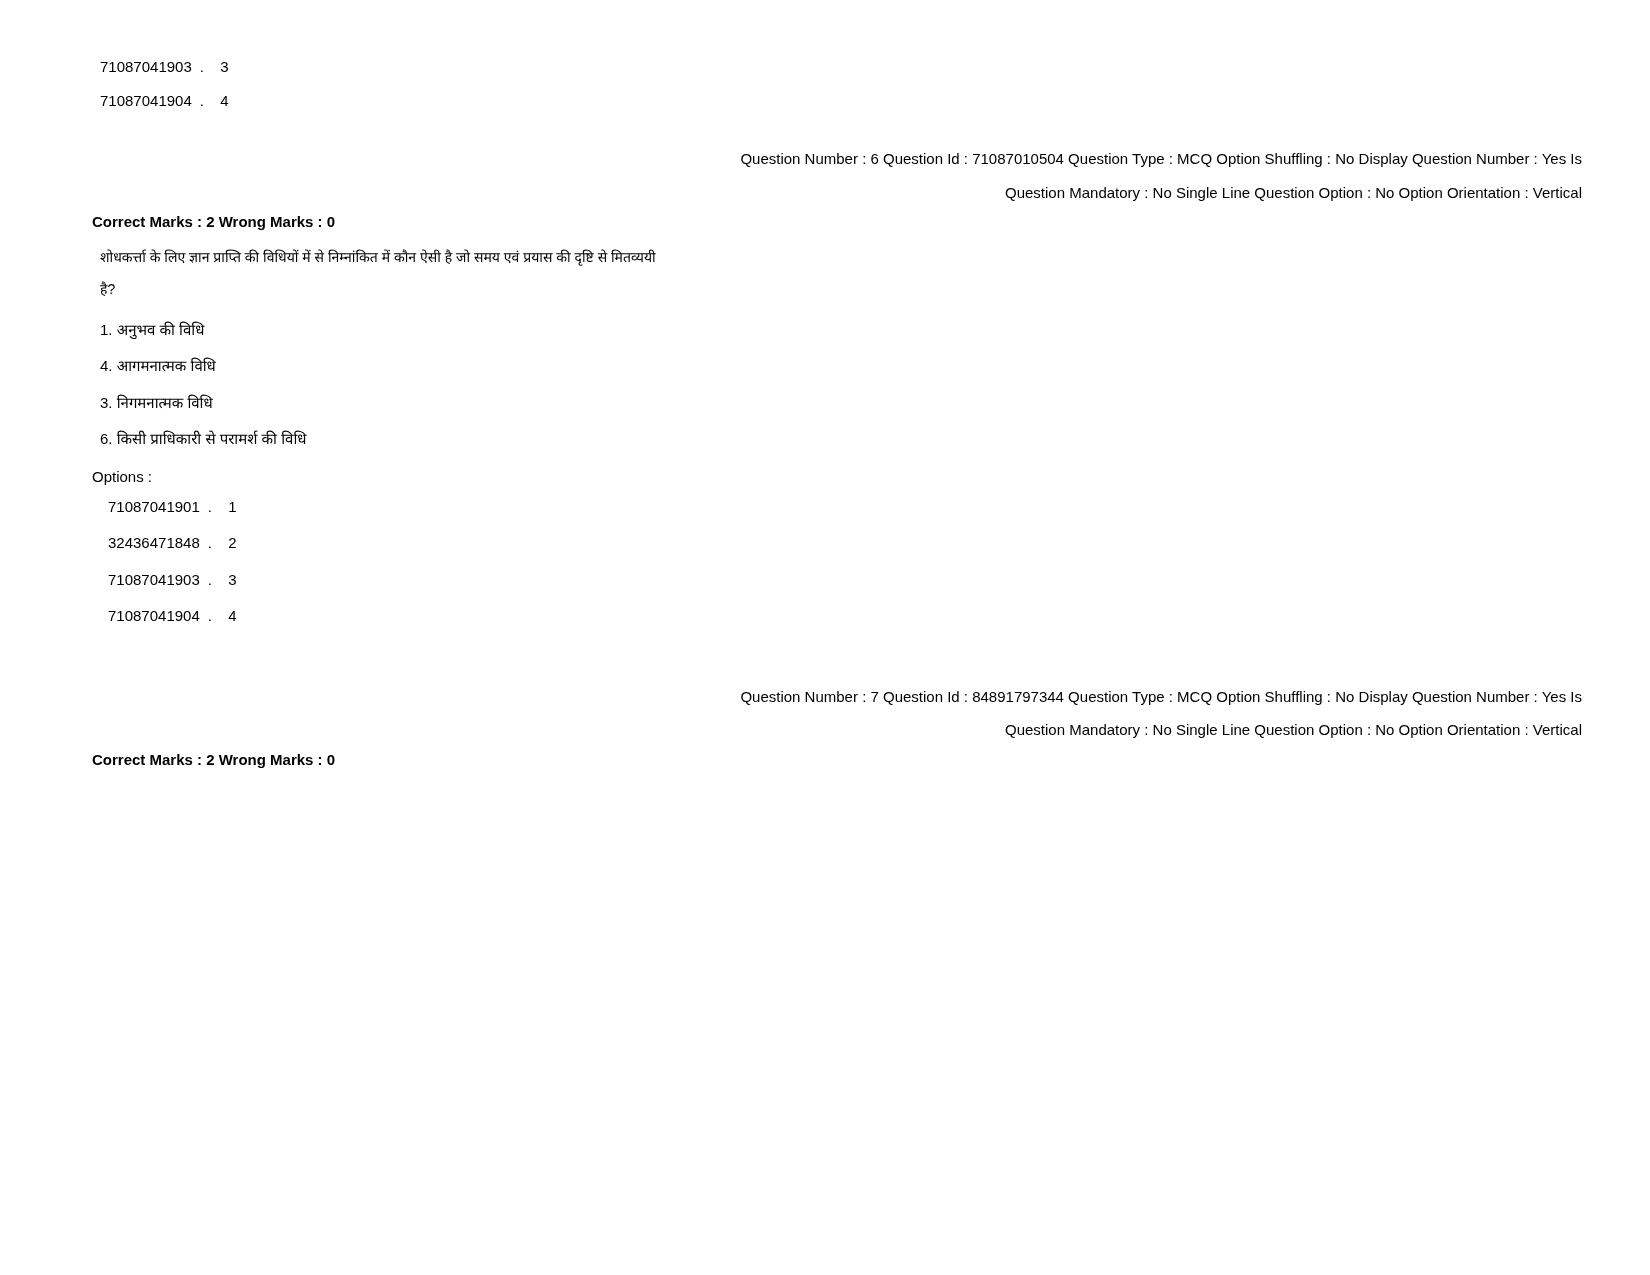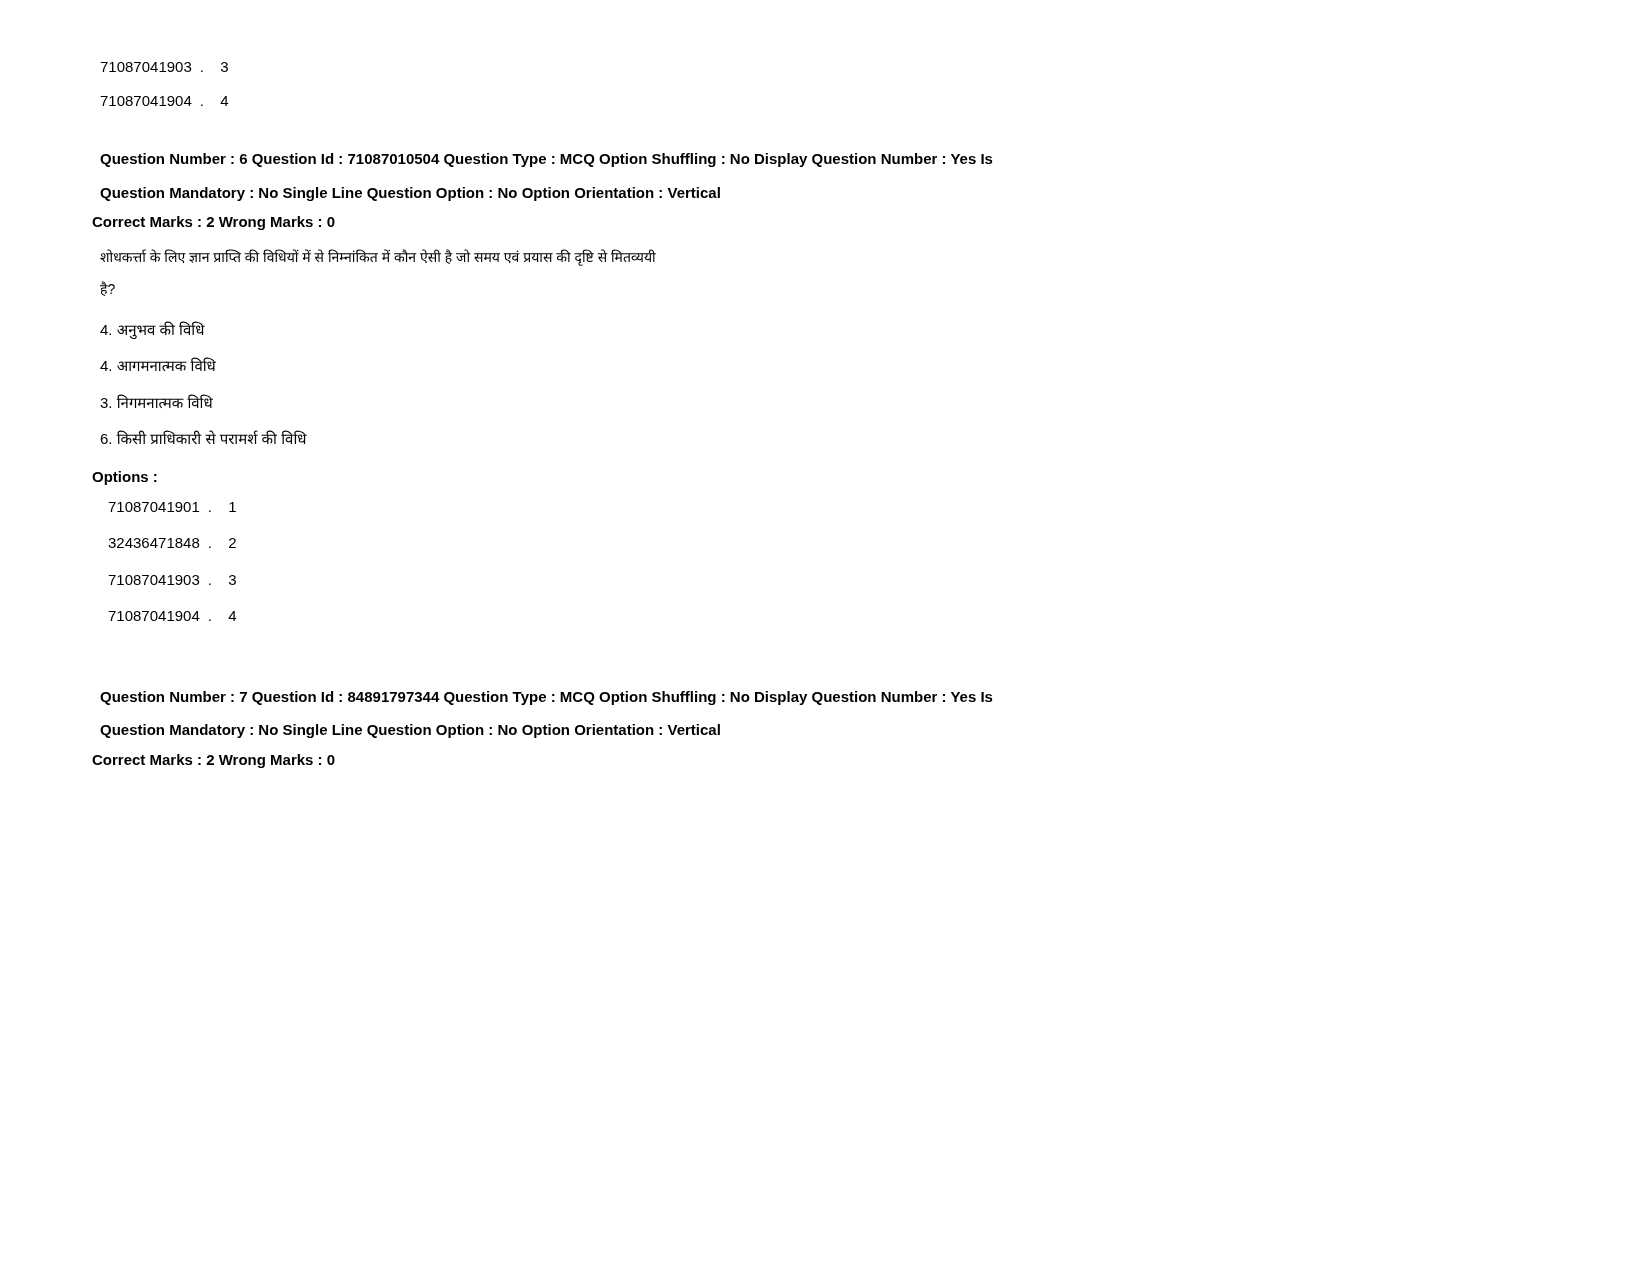--- a/index.html
+++ b/index.html
@@ -17,40 +17,41 @@
       min-height: 1275px;
     }
     .top-options {
       margin-bottom: 8px;
       line-height: 1.7;
     }
     .question-block {
       margin-bottom: 28px;
     }
     .question-meta {
-      font-weight: bold;
+      font-weight: normal;
       line-height: 1.7;
       margin-bottom: 6px;
+      text-align: right;
     }
     .correct-marks {
       font-weight: bold;
       margin-bottom: 16px;
     }
     .question-text {
       font-size: 14px;
       line-height: 1.7;
       margin-bottom: 14px;
     }
     .options-list {
       list-style: none;
       margin-bottom: 14px;
       line-height: 1.9;
     }
     .options-label {
-      font-weight: bold;
+      font-weight: normal;
       margin-bottom: 4px;
     }
     .options-ids {
       line-height: 1.9;
     }
   </style>
 </head>
 <body>
 
 
@@ -74,21 +75,21 @@
     <div>Question Mandatory : No Single Line Question Option : No Option Orientation : Vertical</div>
   </div>
   <div class="correct-marks">Correct Marks : 2 Wrong Marks : 0</div>
 
   <div class="question-text">
     <div>शोधकर्त्ता के लिए ज्ञान प्राप्ति की विधियों में से निम्नांकित में कौन ऐसी है जो समय एवं प्रयास की दृष्टि से मितव्ययी</div>
     <div>है?</div>
   </div>
 
   <ul class="options-list">
-    <li>4. अनुभव की विधि</li>
+    <li>1. अनुभव की विधि</li>
     <li>4. आगमनात्मक विधि</li>
     <li>3. निगमनात्मक विधि</li>
     <li>6. किसी प्राधिकारी से परामर्श की विधि</li>
   </ul>
 
   <div class="options-label">Options :</div>
   <div class="options-ids">
     <div>
       <span>71087041901</span>. &nbsp;<span>1</span>
     </div>

